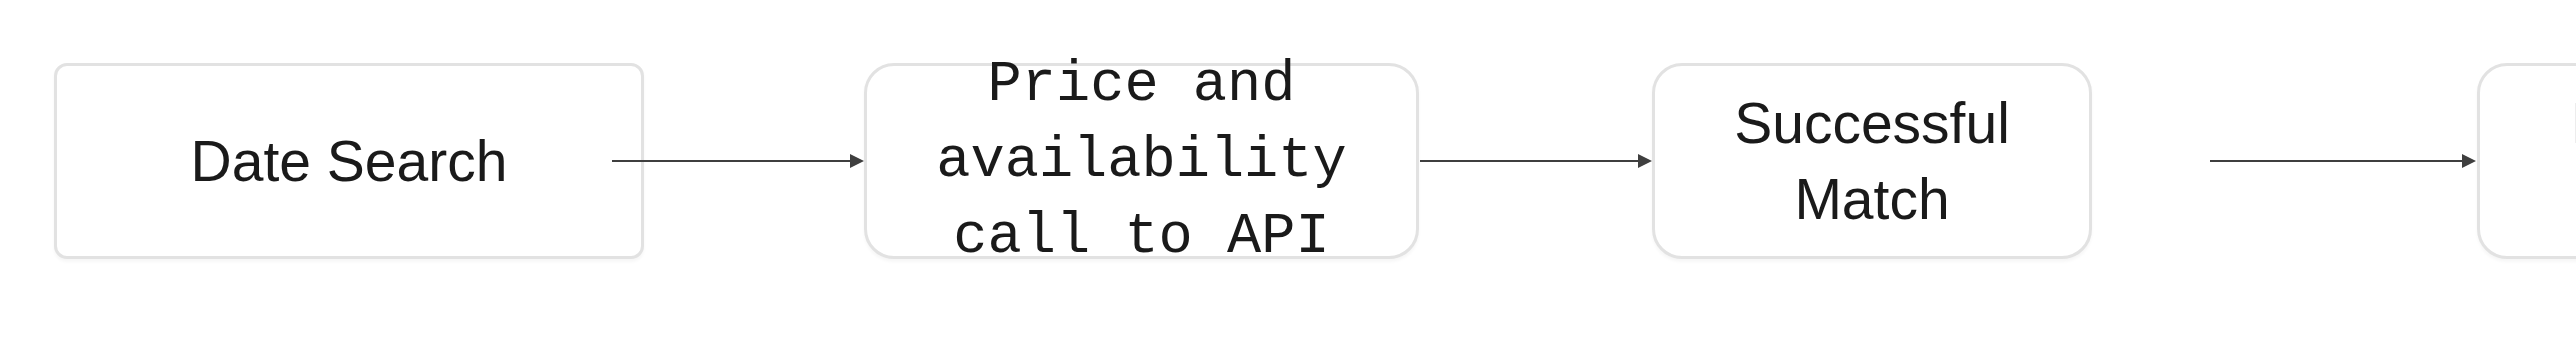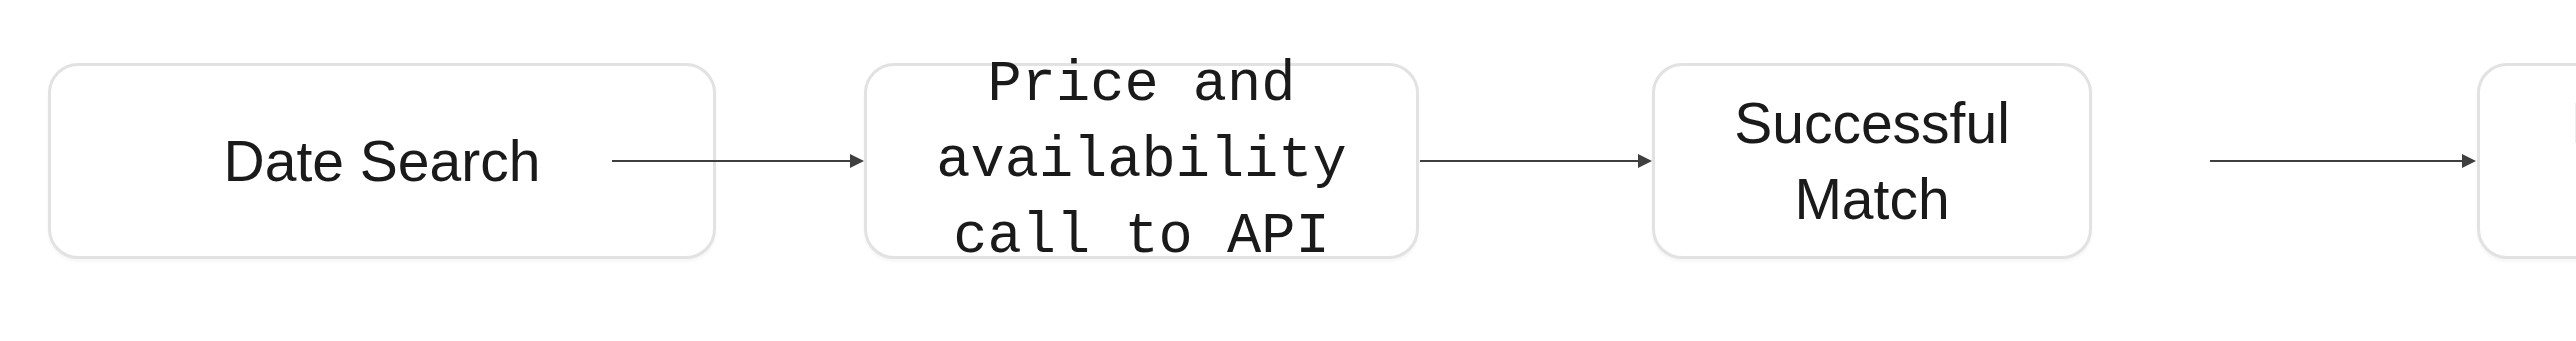--- a/index.html
+++ b/index.html
@@ -29,21 +29,21 @@
     display:flex;align-items:center;justify-content:center;
     text-align:center;
   }
   .node-label{
     font-size:57px;
     line-height:76px;
     color:var(--text-color);
     white-space:pre-line;
     letter-spacing:0px;
   }
-  .n1{left:48px;width:668px;}
+  .n1{left:54px;width:590px;border-radius:13px;}
   .n2{left:864px;width:555px;font-family:Liberation Mono, monospace;}
   .n3{left:1652px;width:440px;}
   .n4{left:2477px;width:556px;}
   .edge{
     position:absolute;
     top:160px;height:2.1px;
     background:var(--arrow-color);
   }
   .e1{left:612px;width:238px;}
   .e2{left:1420px;width:218px;}

